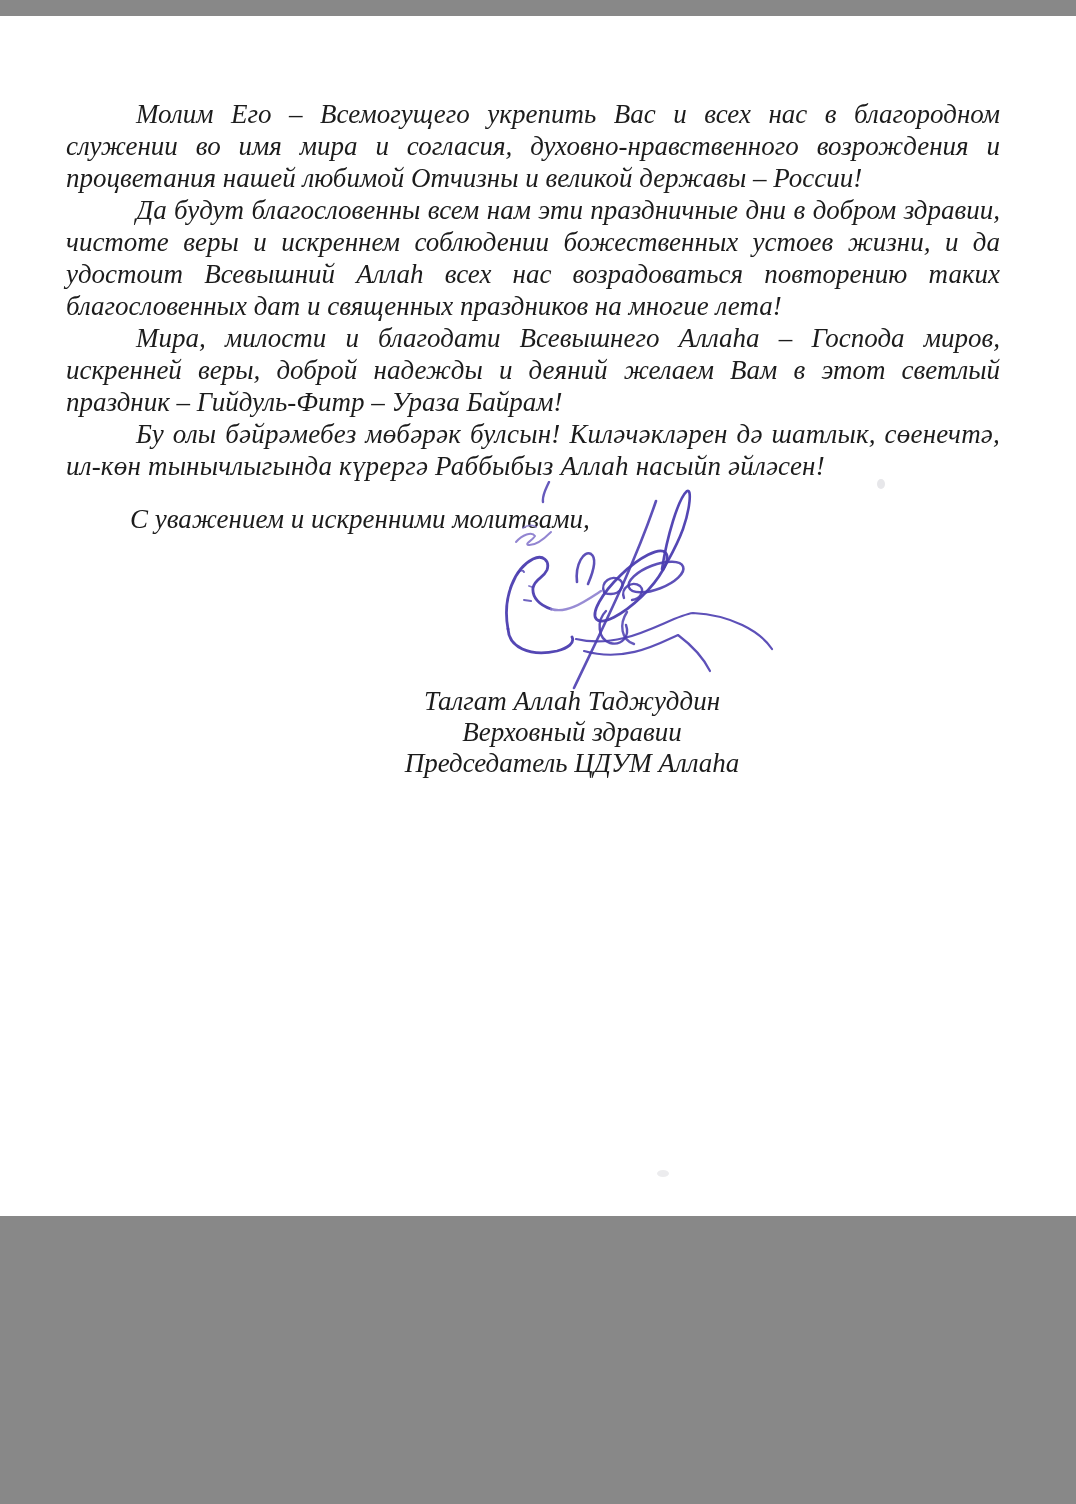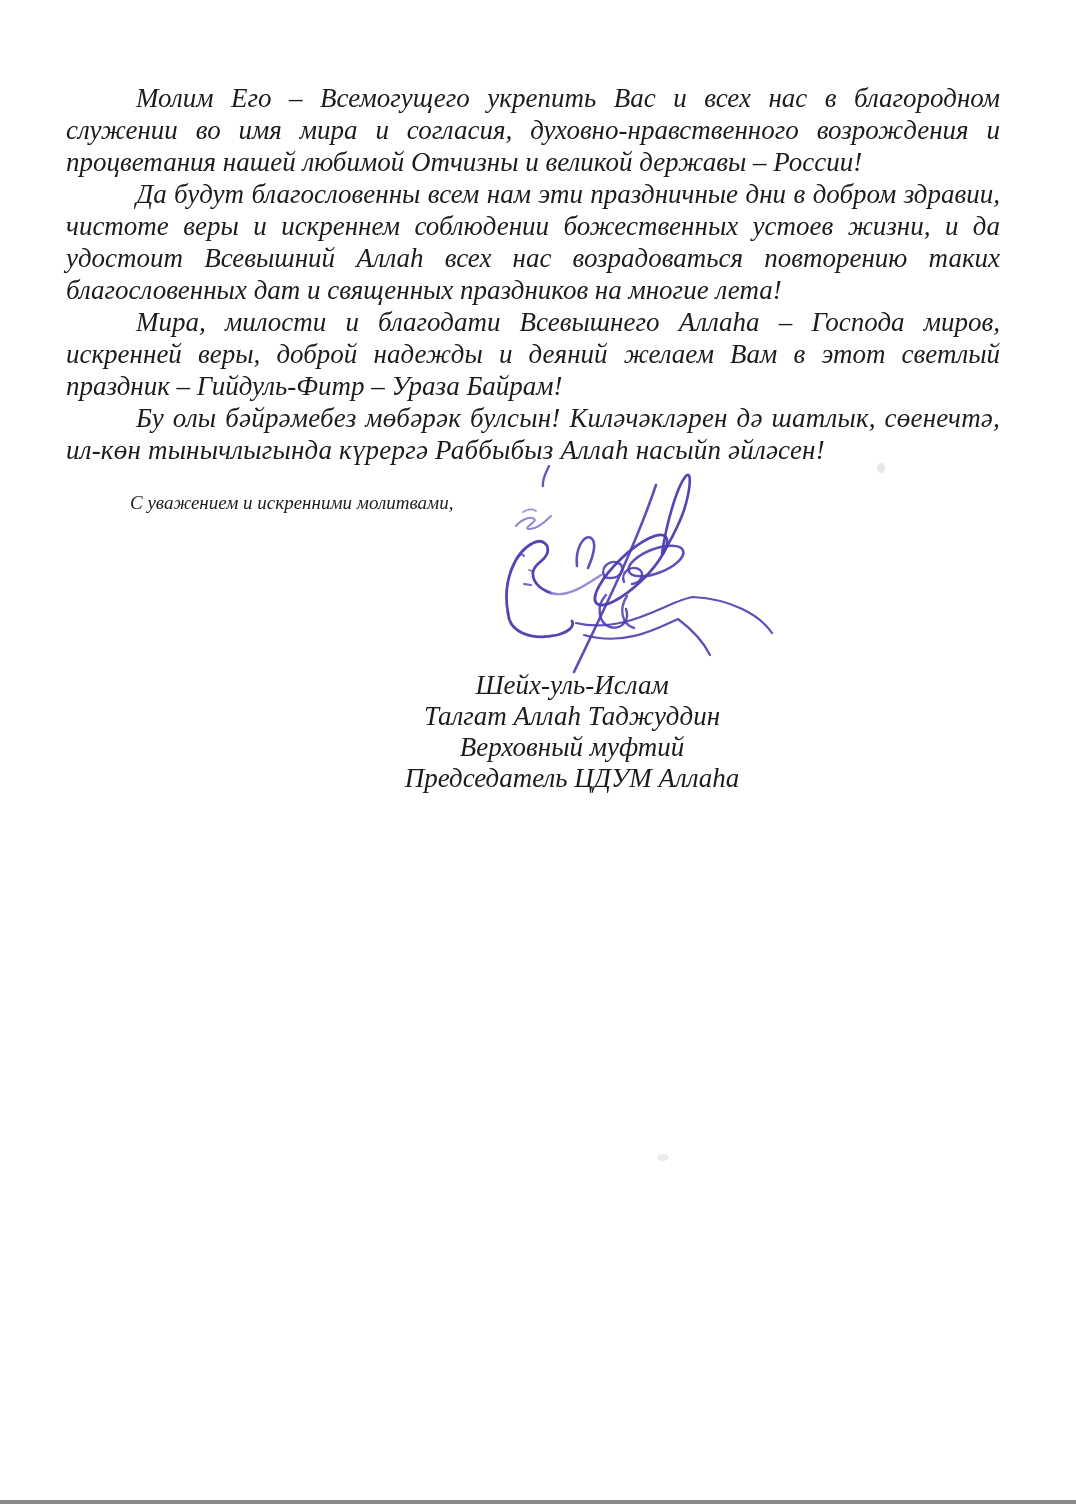--- a/index.html
+++ b/index.html
@@ -1,20 +1,20 @@
 <!DOCTYPE html>
 <html><head>
 <meta charset="utf-8">
 <style>
   html, body { margin: 0; padding: 0; background: #888; }
   .page {
     position: relative;
     width: 1076px;
-    height: 1500px;
-    margin: 0 auto;
+    height: 1200px;
+    margin: 16px auto;
     background: #ffffff;
     overflow: hidden;
     font-family: "Liberation Serif", "DejaVu Serif", serif;
   }
   .body-text {
     position: absolute;
     left: 66px;
     top: 82px;
     width: 934px;
     font-style: italic;
@@ -30,21 +30,21 @@
   .tatar-bold {
     font-weight: normal;
     letter-spacing: 0.2px;
   }
   .closing {
     position: absolute;
     left: 66px;
     top: 487px;
     width: 934px;
     font-style: italic;
-    font-size: 19px;
+    font-size: 27px;
     line-height: 32px;
     color: #1c1c1c;
     text-indent: 64px;
     margin: 0;
   }
   .signature-wrap {
     position: absolute;
     left: 488px;
     top: 465px;
     width: 302px;
@@ -118,22 +118,21 @@
 
       <path stroke-width="2.6" opacity="0.9" d="M 168,20 C 146,85 113,150 86,207" stroke="#4b3db0"></path>
 
       <path stroke-width="2.2" opacity="0.9" d="M 88,158 C 138,170 181,135 205,132 C 243,134 272,150 284,168" stroke="#4b3db0"></path>
 
       <path stroke-width="2.2" opacity="0.9" d="M 96,170 C 138,182 172,162 190,154 C 206,166 216,178 222,190" stroke="#4b3db0"></path>
     </svg>
   </div>
 
   <div class="sig-block">
-    <div>Шейх-уль-Ислам</div>
     <div>Талгат Аллаh Таджуддин</div>
-    <div>Верховный муфтий</div>
+    <div>Верховный здравии</div>
     <div>Председатель ЦДУМ Аллаhа</div>
   </div>
 
   <div class="speck speck-1"></div>
   <div class="speck speck-2"></div>
 
 </div>
 
 </body></html>

